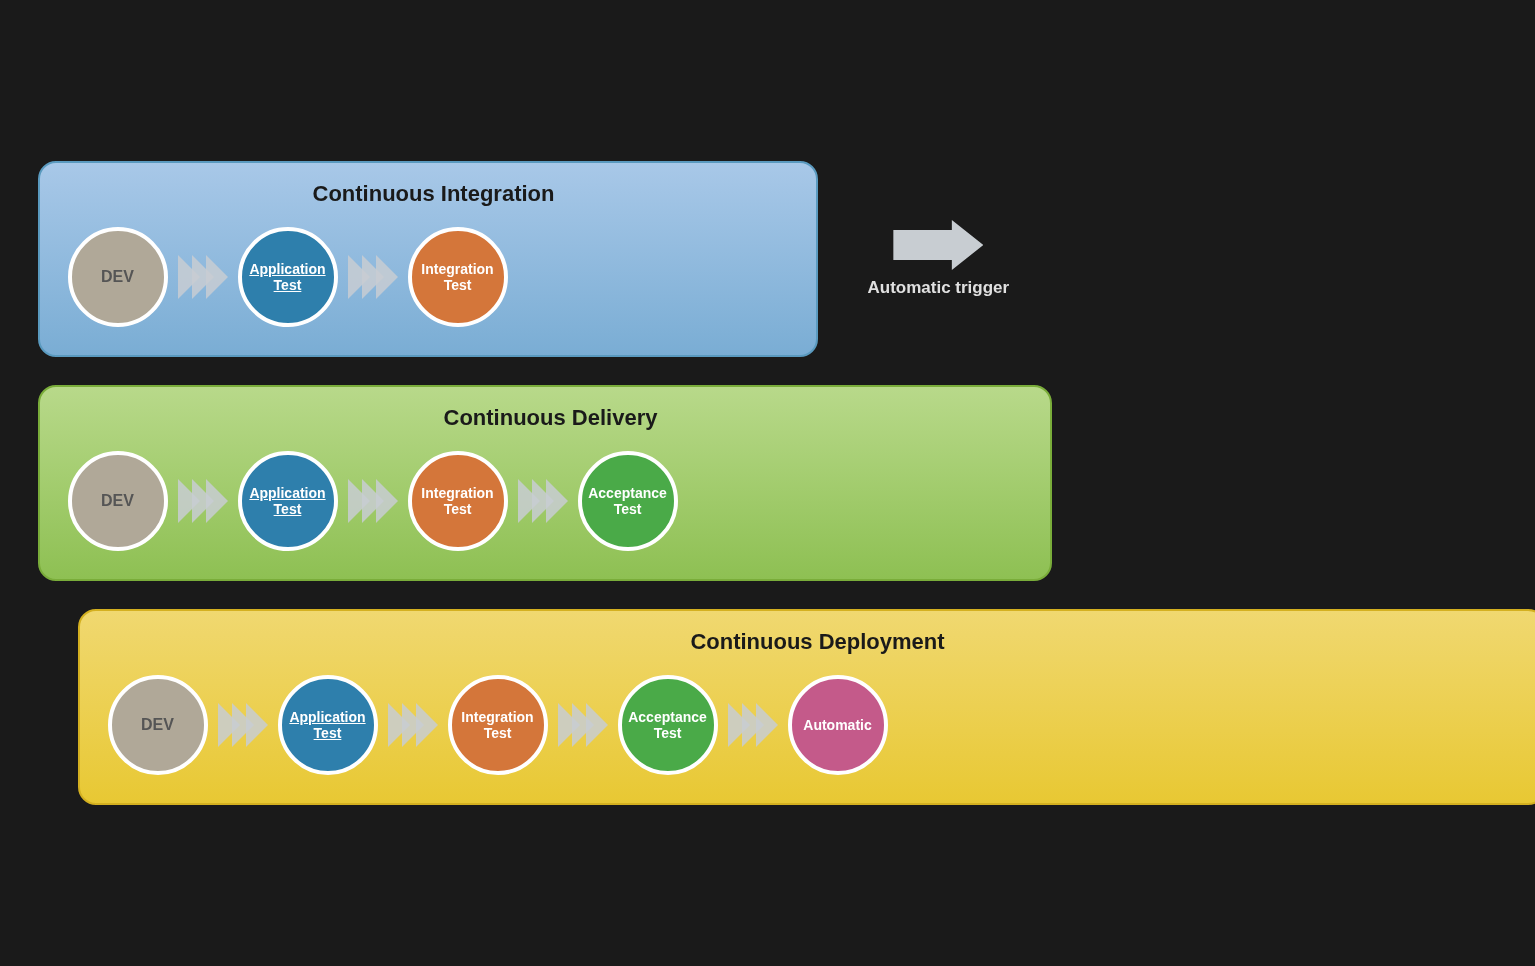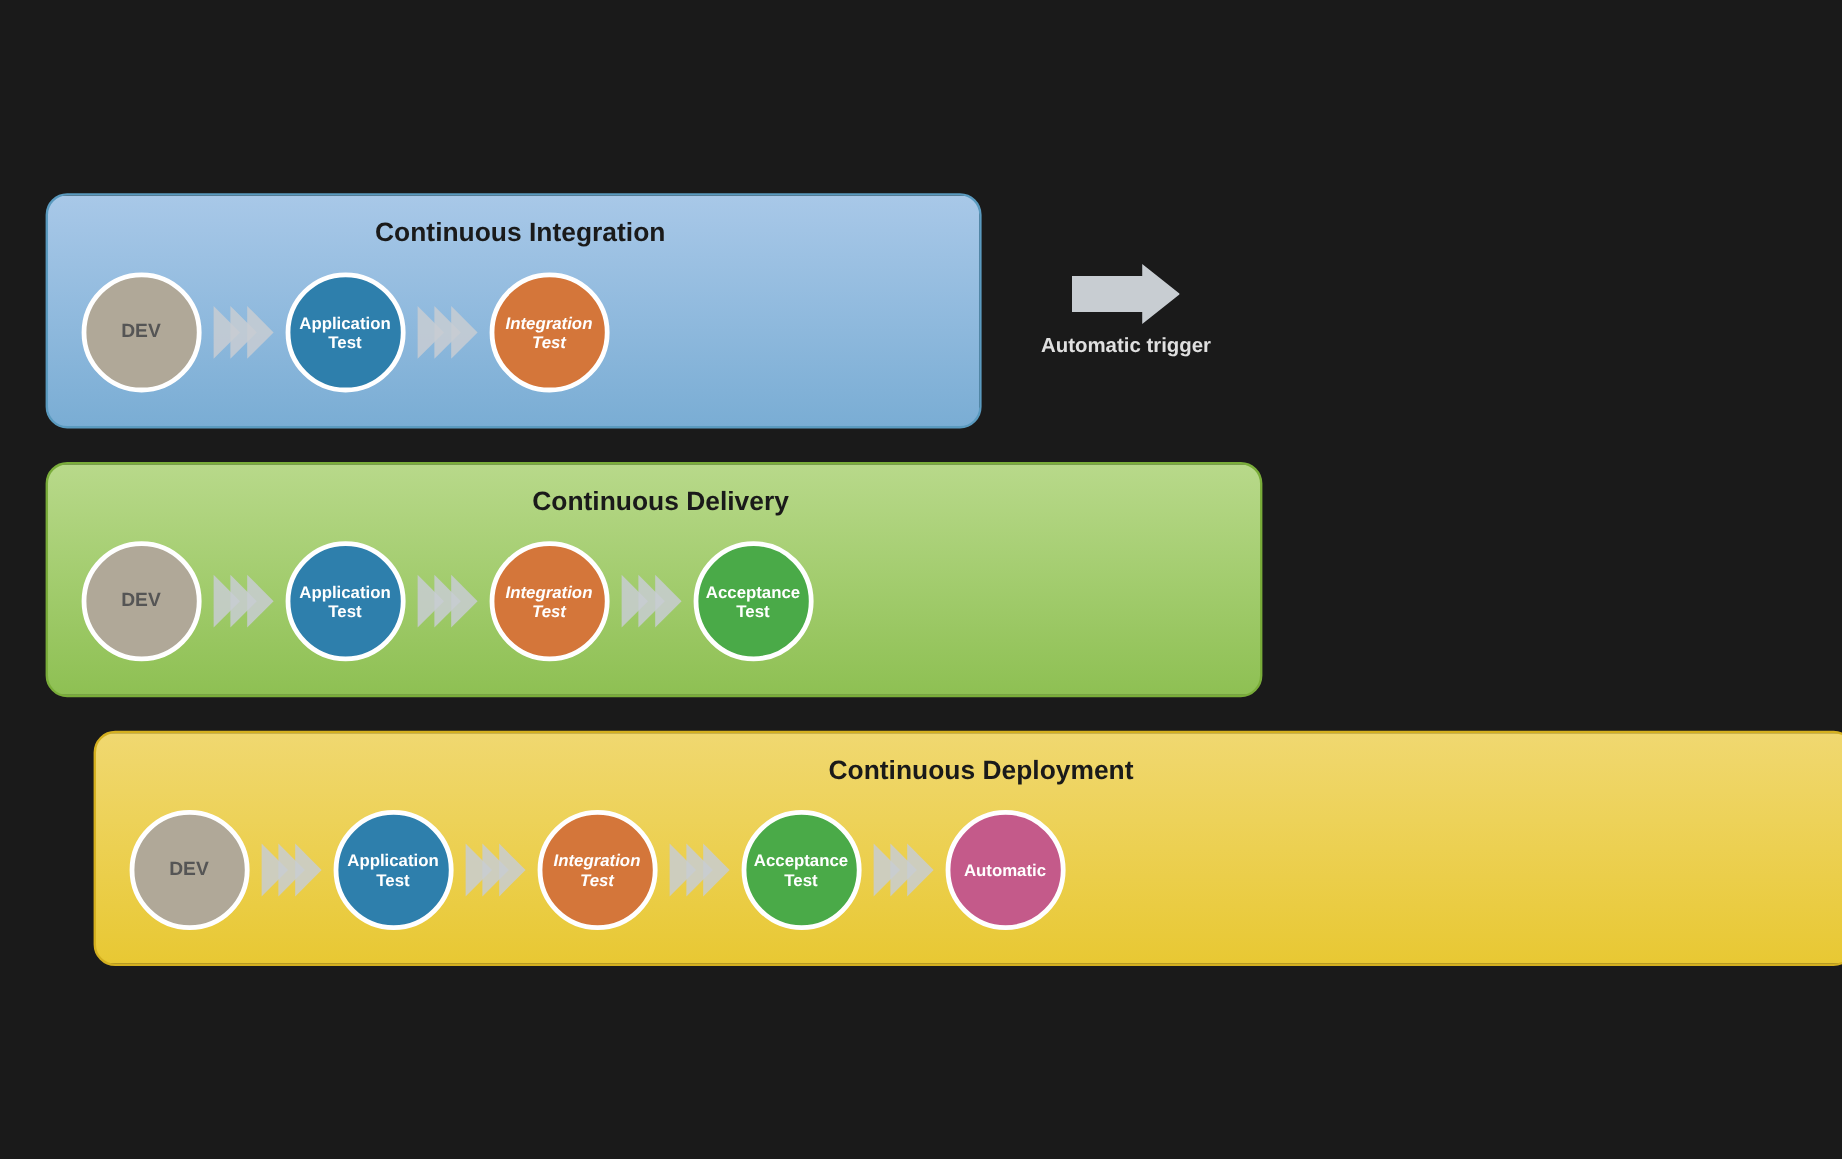--- a/index.html
+++ b/index.html
@@ -80,25 +80,25 @@
     }
 
     .circle-dev {
       background: #b0a898;
       color: #555;
       font-size: 16px;
     }
 
     .circle-app {
       background: #2e7fac;
+      text-decoration: underline;
     }
 
     .circle-int {
       background: #d4763a;
-      font-style: italic;
     }
 
     .circle-acc {
       background: #4aaa48;
     }
 
     .circle-prod {
       background: #c45a8a;
     }
 

